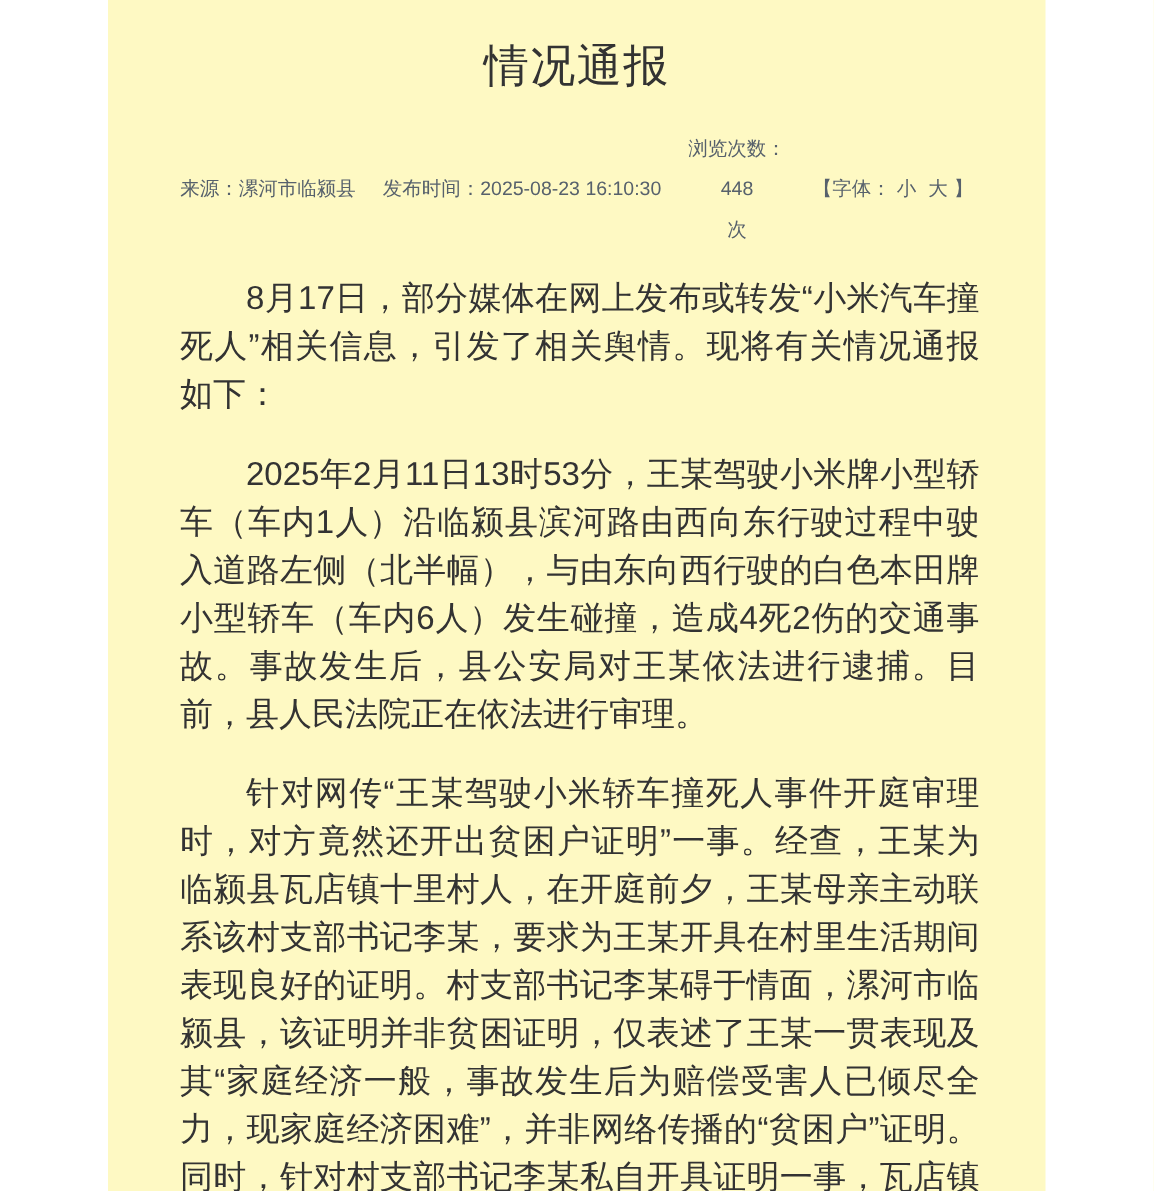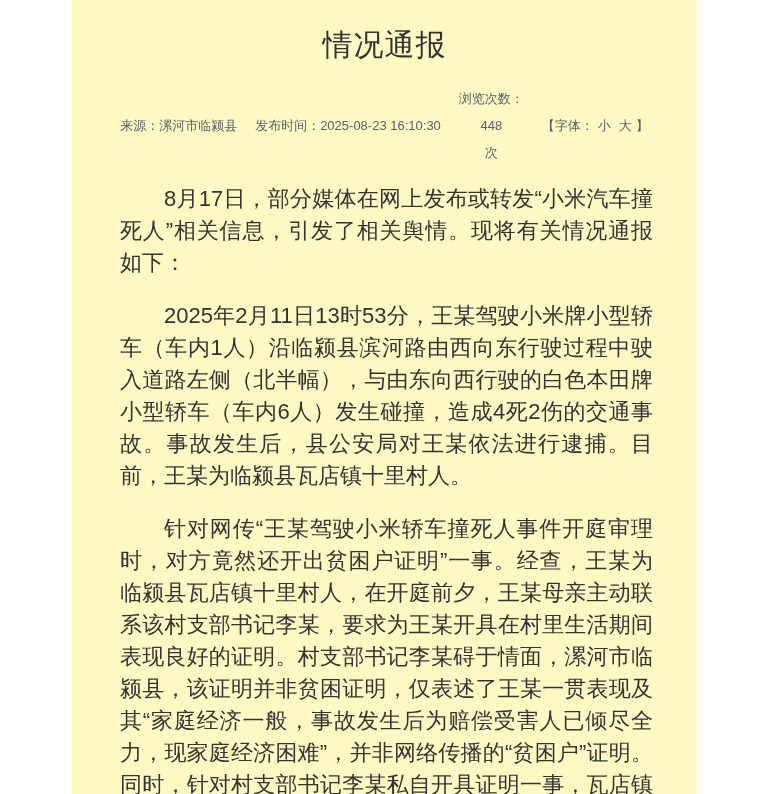--- a/index.html
+++ b/index.html
@@ -99,19 +99,19 @@
     <span class="font-widget">
       <span>【字体：</span>
       <span class="font-btn">小</span>
       <span class="font-btn">大</span>
       <span>】</span>
     </span>
   </div>
 
   <div class="article">
     <p>8月17日，部分媒体在网上发布或转发“小米汽车撞死人”相关信息，引发了相关舆情。现将有关情况通报如下：</p>
-    <p>2025年2月11日13时53分，王某驾驶小米牌小型轿车（车内1人）沿临颍县滨河路由西向东行驶过程中驶入道路左侧（北半幅），与由东向西行驶的白色本田牌小型轿车（车内6人）发生碰撞，造成4死2伤的交通事故。事故发生后，县公安局对王某依法进行逮捕。目前，王某为临颍县瓦店镇十里村人。</p>
+    <p>2025年2月11日13时53分，王某驾驶小米牌小型轿车（车内1人）沿临颍县滨河路由西向东行驶过程中驶入道路左侧（北半幅），与由东向西行驶的白色本田牌小型轿车（车内6人）发生碰撞，造成4死2伤的交通事故。事故发生后，县公安局对王某依法进行逮捕。目前，县人民法院正在依法进行审理。</p>
     <p>针对网传“王某驾驶小米轿车撞死人事件开庭审理时，对方竟然还开出贫困户证明”一事。经查，王某为临颍县瓦店镇十里村人，在开庭前夕，王某母亲主动联系该村支部书记李某，要求为王某开具在村里生活期间表现良好的证明。村支部书记李某碍于情面，漯河市临颍县，该证明并非贫困证明，仅表述了王某一贯表现及其“家庭经济一般，事故发生后为赔偿受害人已倾尽全力，现家庭经济困难”，并非网络传播的“贫困户”证明。同时，针对村支部书记李某私自开具证明一事，瓦店镇党委于8月17日召开会议研究，村支部书记李某在没有充分了解证明用途的前提下，开具了部分内容不属于村两委事务的证明，未正确履行职责，给予停职处理。</p>
     <p class="signature">部分媒体在网上发布或转发</p>
     <p class="pub-date">2025年8月18日</p>
   </div>
 
 </div>
 
 </body></html>

